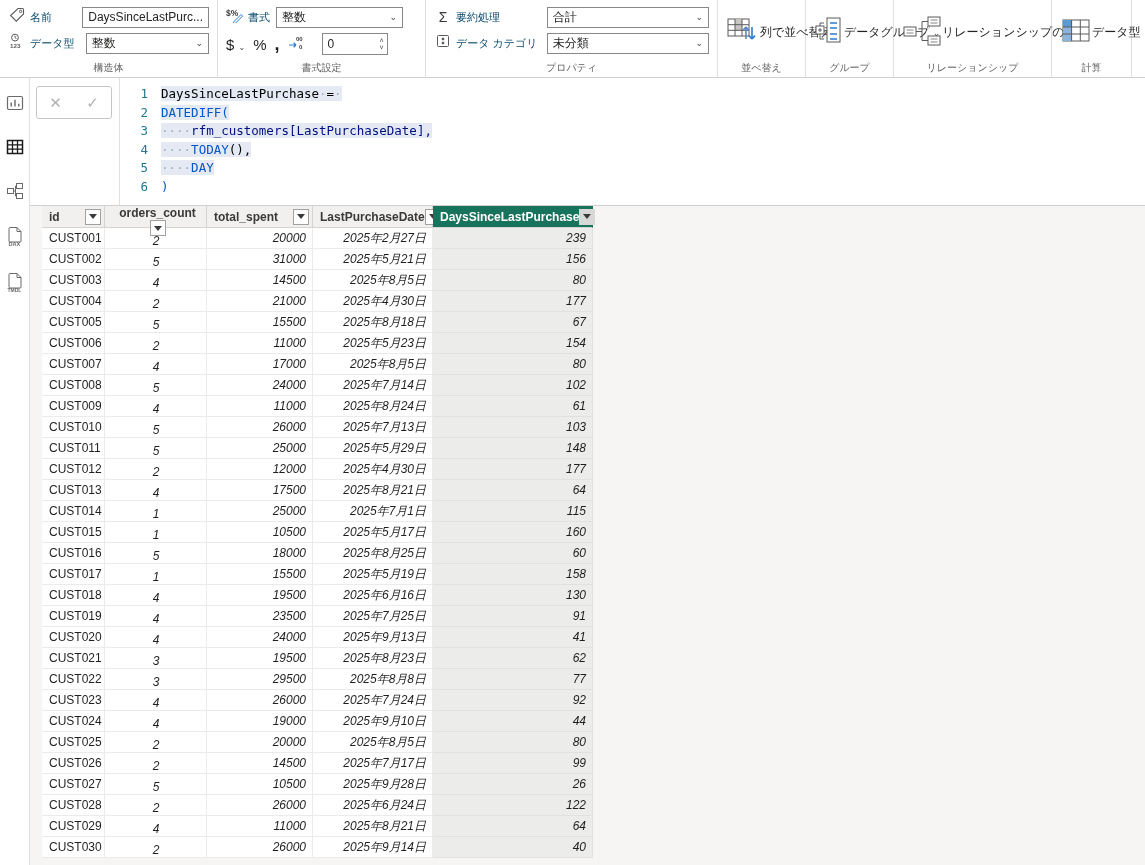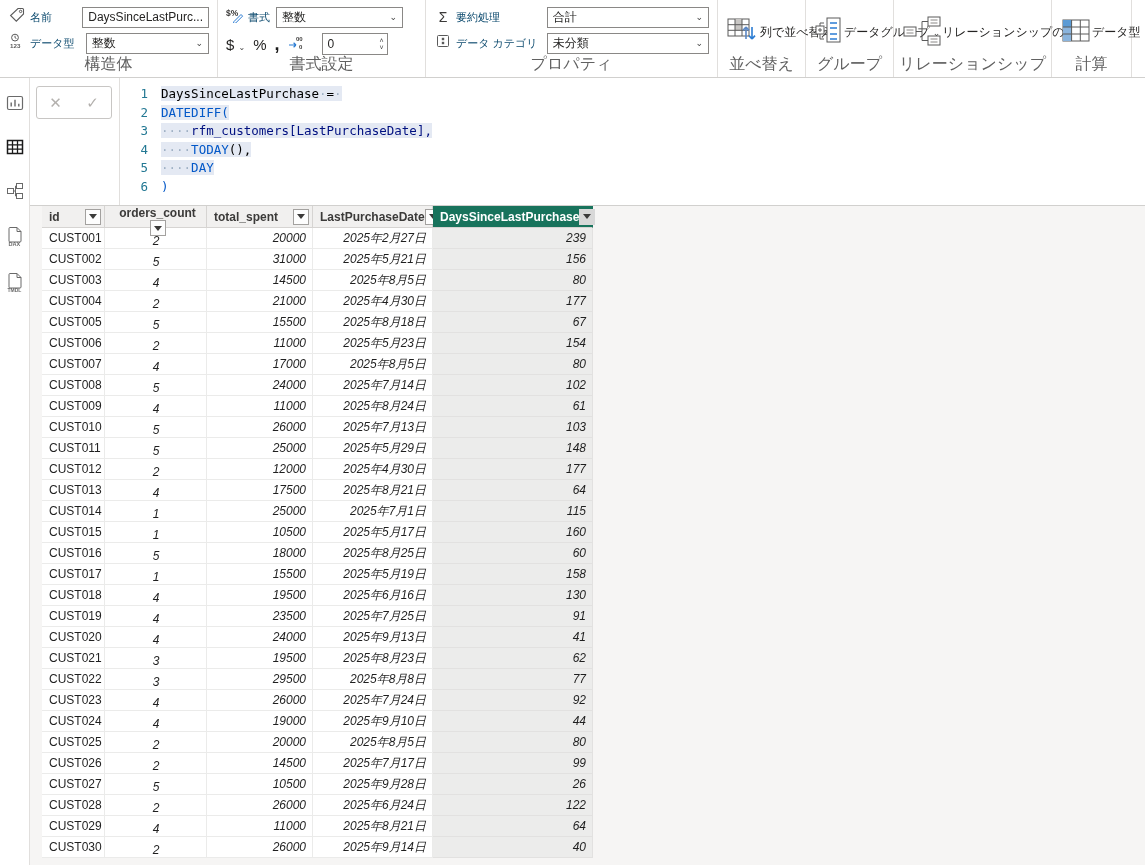--- a/index.html
+++ b/index.html
@@ -3,21 +3,21 @@
 <meta charset="utf-8">
 <style>
   * { margin:0; padding:0; box-sizing:border-box; }
   html,body { width:1145px; height:865px; overflow:hidden; background:#fff;
     font-family:"Liberation Sans", sans-serif; color:#252423; }
 
   
   .ribbon { height:78px; display:flex; background:#fff; border-bottom:1px solid #d1d0ce; }
   .rgroup { position:relative; border-right:1px solid #e1dfdd; padding:5px 8px 18px 8px; flex:0 0 auto; }
   .rgroup-label { position:absolute; bottom:2px; left:0; right:0; text-align:center;
-    font-size:16px; color:#616161; white-space:nowrap; }
+    font-size:10px; color:#616161; white-space:nowrap; }
   .fieldrow { display:flex; align-items:center; height:24px; margin-bottom:2px; }
   .flabel { font-size:11px; color:#0c4a6e; margin:0 6px 0 4px; white-space:nowrap; }
   .ricon { width:18px; text-align:center; flex:0 0 18px; }
   .tbox, .dd { border:1px solid #8a8886; background:#fff; height:21px; font-size:12px;
     display:flex; align-items:center; padding:0 5px; }
   .dd { justify-content:space-between; }
   .dd .chev { color:#444; font-size:9px; margin-left:4px; }
   .bigbtn { display:flex; flex-direction:row; align-items:center; justify-content:flex-start;
     height:100%; font-size:12px; color:#252423; cursor:default; }
   .bigbtn .blabel { line-height:14px; text-align:center; white-space:nowrap; }

